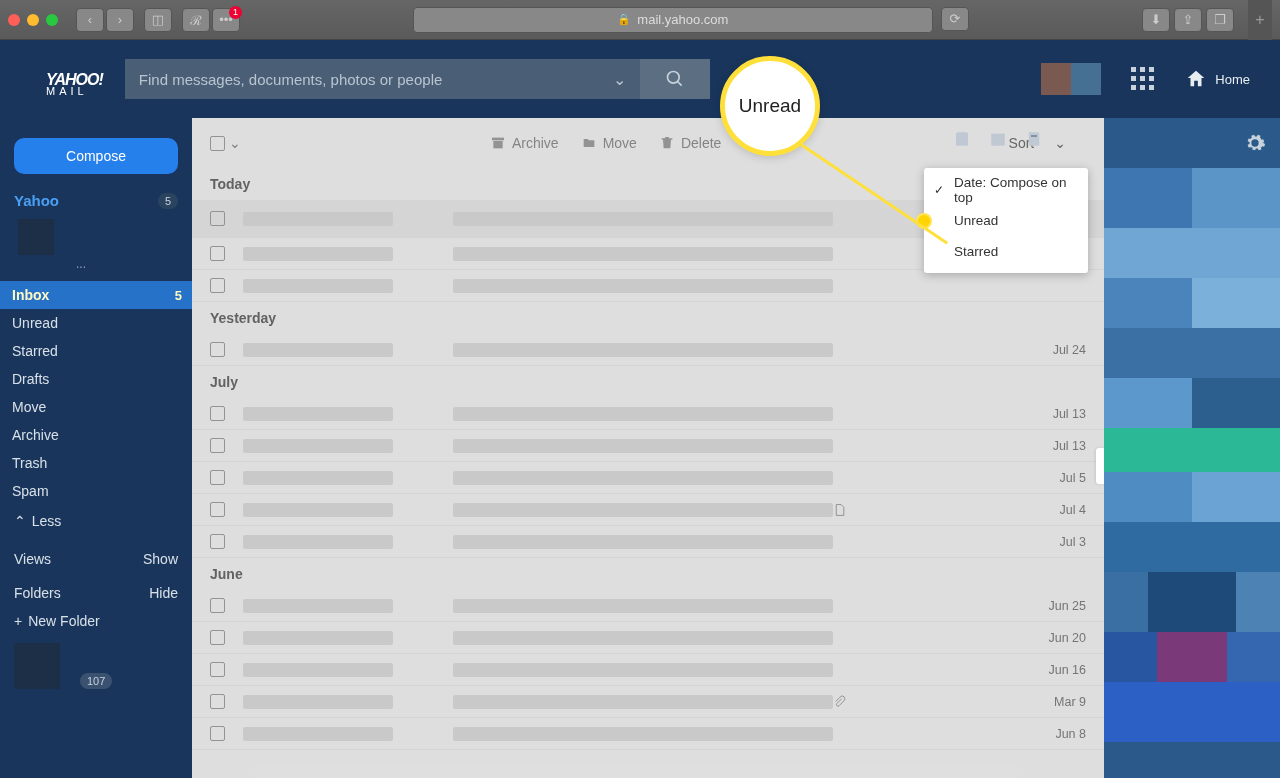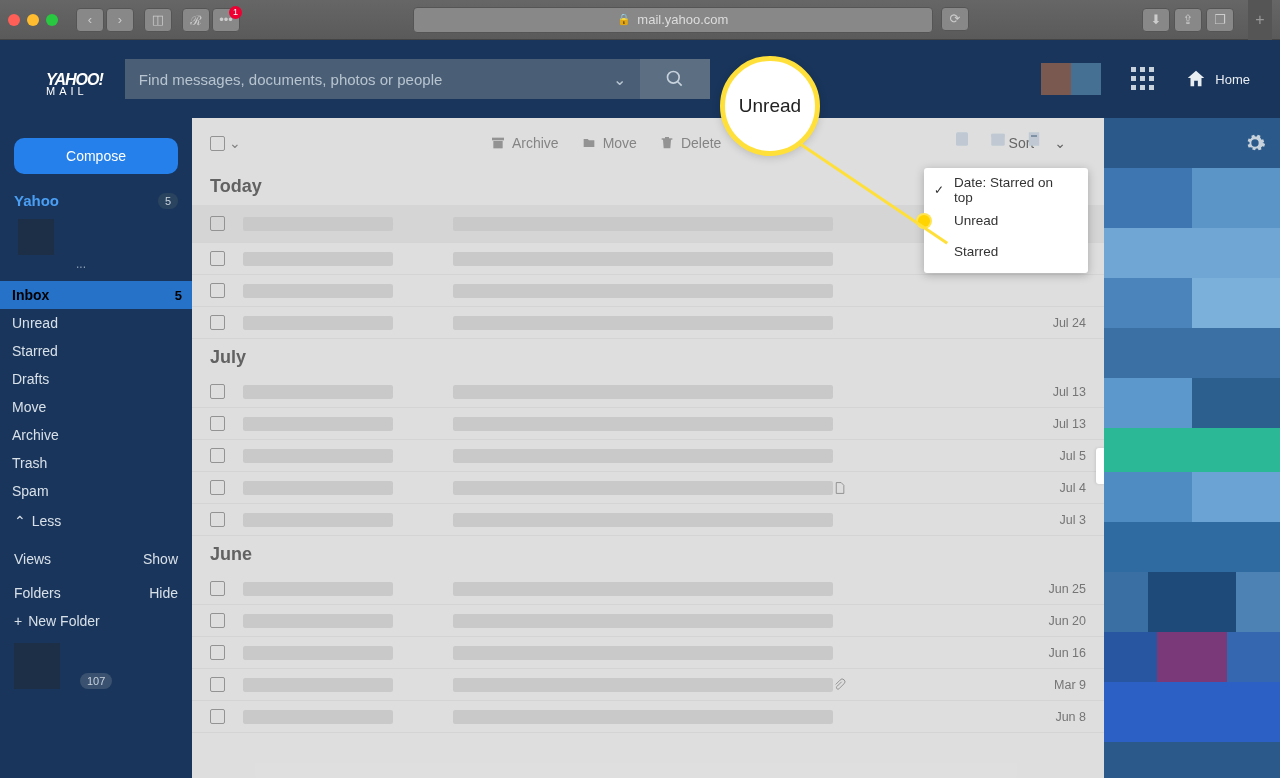--- a/index.html
+++ b/index.html
@@ -41,42 +41,42 @@
 
 .app-body { height:660px; display:flex; }
 .sidebar { width:192px; background:#19355b; padding:20px 14px 0; color:#c8d2dc; font-size:14px; display:flex; flex-direction:column; }
 .compose-btn { height:36px; background:#2680eb; color:#fff; border:none; border-radius:10px; font-size:14px; margin-bottom:18px; cursor:pointer; }
 .account-row { display:flex; justify-content:space-between; align-items:center; margin-bottom:6px; cursor:pointer; }
 .account-name { color:#4a9ff5; font-weight:600; font-size:15px; }
 .count-pill { background:#2a4460; color:#c8d2dc; font-size:11px; padding:2px 7px; border-radius:10px; }
 .account-thumb { width:36px; height:36px; background:#1c2f47; margin:4px 0 2px 4px; }
 .account-dots { color:#8fa3b8; margin-left:62px; font-size:12px; margin-bottom:10px; }
 .folder { height:28px; display:flex; align-items:center; justify-content:space-between; padding:0 10px 0 12px; margin:0 -14px; cursor:pointer; font-size:14px; color:#d8e0e8; }
-.folder.active { background:#2672c8; color:#000000; font-weight:600; }
+.folder.active { background:#2672c8; color:#fef9c3; font-weight:600; }
 .folder .cnt { font-size:13px; }
 .less-row { display:flex; align-items:center; gap:6px; color:#d8e0e8; margin:8px 0 16px; font-size:14px; cursor:pointer; }
 .side-row { display:flex; justify-content:space-between; margin:6px 0 12px; color:#d8e0e8; font-size:14px; }
 .side-row span { cursor:pointer; }
 .newfolder { display:flex; align-items:center; gap:6px; color:#d8e0e8; font-size:14px; margin-bottom:14px; cursor:pointer; }
 .side-bottom { display:flex; align-items:flex-end; gap:20px; }
 .side-thumb { width:46px; height:46px; background:#1c2f47; }
 .side-badge { background:#3a5270; color:#c8d2dc; font-size:11px; padding:2px 7px; border-radius:10px; }
 
 .main { flex:1; background:#e8e8e8; position:relative; display:flex; }
 .mail-list { flex:1; background:#e8e8e8; overflow:hidden; position:relative; }
 .overlay { position:absolute; inset:0; background:rgba(0,0,0,0.04); pointer-events:none; z-index:5; }
 .toolbar { height:50px; display:flex; align-items:center; padding:0 18px; gap:18px; color:#888; font-size:14px; }
 .chk-master { display:flex; align-items:center; gap:4px; cursor:pointer; }
 .chk-box { width:15px; height:15px; border:1.5px solid #999; border-radius:2px; }
 .tb-center { flex:1; display:flex; justify-content:center; gap:22px; }
 .tb-btn { display:flex; align-items:center; gap:6px; cursor:pointer; color:#8a8a8a; }
 .tb-btn svg { width:16px; height:16px; fill:#9a9a9a; }
 .sort-btn { display:flex; align-items:flex-end; gap:20px; cursor:pointer; color:#6a6a6a; font-size:14px; margin-right:20px; }
 
-.group-hd { padding:8px 18px; font-size:18px; color:#666; font-weight:600; }
+.group-hd { padding:8px 18px; font-size:14px; color:#666; font-weight:600; }
 .msg-row { height:32px; display:flex; align-items:center; padding:0 18px; border-bottom:1px solid #ddd; }
 .msg-row .chk-box { margin-right:18px; }
 .blur { height:14px; background:#d2d2d2; border-radius:2px; }
 .blur.sender { width:150px; margin-right:60px; }
 .blur.subject { width:380px; }
 .msg-date { margin-left:auto; color:#7a7a7a; font-size:12.5px; }
 .attach-icon { width:13px; height:14px; margin-right:10px; }
 .attach-icon svg { width:13px; height:14px; fill:#888; }
 .row-highlight { background:#dedede; height:38px; }
 
@@ -277,20 +277,21 @@
           <div class="msg-row">
             <div class="chk-box"></div>
             <div class="blur sender"></div>
             <div class="blur subject"></div>
           </div>
           <div class="msg-row">
             <div class="chk-box"></div>
             <div class="blur sender"></div>
             <div class="blur subject"></div>
           </div>
+          <div class="group-hd">Yesterday</div>
           <div class="msg-row">
             <div class="chk-box"></div>
             <div class="blur sender"></div>
             <div class="blur subject"></div>
             <span class="msg-date">Jul 24</span>
           </div>
           <div class="group-hd">July</div>
           <div class="msg-row">
             <div class="chk-box"></div>
             <div class="blur sender"></div>
@@ -355,21 +356,21 @@
           <div class="msg-row">
             <div class="chk-box"></div>
             <div class="blur sender"></div>
             <div class="blur subject"></div>
             <span class="msg-date">Jun 8</span>
           </div>
         </div>
       <div class="sort-menu" id="sort-menu">
           <div class="sort-item">
             <span class="check">✓</span>
-            <span>Date: Starred on top</span>
+            <span>Date: Compose on top</span>
           </div>
           <div class="sort-item hl">
             <span>Unread</span>
           </div>
           <div class="sort-item">
             <span>Starred</span>
           </div>
         </div>
       <div class="arrow-pager">›</div>
     </div>

